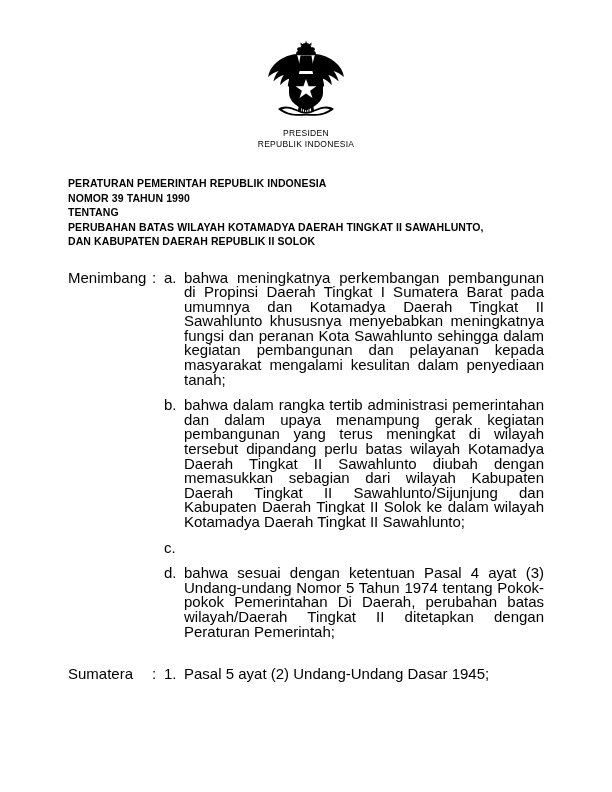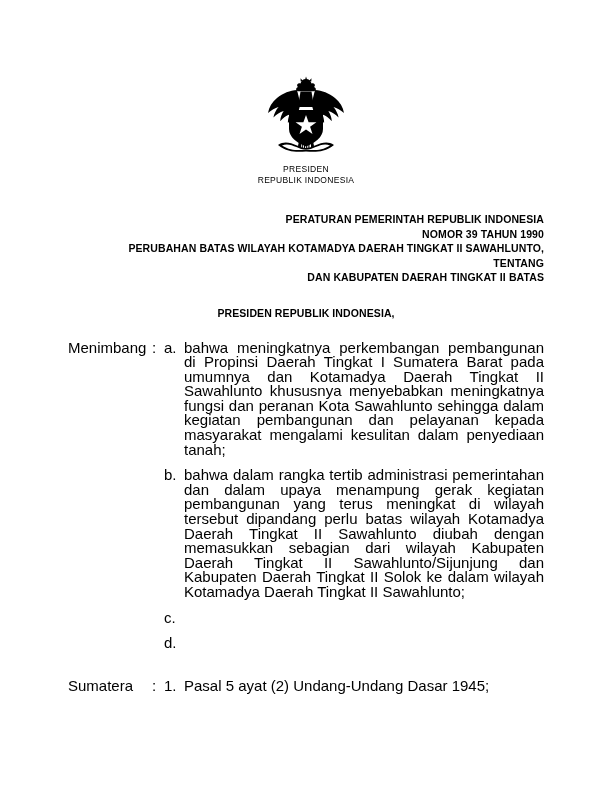--- a/index.html
+++ b/index.html
@@ -12,21 +12,21 @@
     background: #ffffff;
     font-family: "Liberation Sans", sans-serif;
     color: #000000;
     position: relative;
     overflow: hidden;
   }
   .page {
     width: 612px;
     height: 792px;
     box-sizing: border-box;
-    padding: 64px 68px 0 68px;
+    padding: 28px 68px 0 68px;
     position: relative;
   }
   
   .emblem-wrap {
     display: flex;
     flex-direction: column;
     align-items: center;
     margin-top: 10px;
   }
   .emblem {
@@ -40,21 +40,21 @@
   .emblem-caption {
     margin-top: 6px;
     text-align: center;
     font-size: 8.5px;
     line-height: 11px;
     letter-spacing: 0.3px;
   }
   
   .title-block {
     margin-top: 26px;
-    text-align: right;
+    text-align: left;
     font-weight: bold;
     font-size: 10.5px;
     line-height: 14.5px;
     letter-spacing: 0.1px;
   }
   .title-block div {
     white-space: nowrap;
   }
   .president-line {
     margin-top: 22px;
@@ -143,26 +143,25 @@
     </div>
     <div class="emblem-caption">
       <div>PRESIDEN</div>
       <div>REPUBLIK INDONESIA</div>
     </div>
   </div>
 
   <div class="title-block">
     <div>PERATURAN PEMERINTAH REPUBLIK INDONESIA</div>
     <div>NOMOR 39 TAHUN 1990</div>
+    <div>TENTANG</div>
     <div>PERUBAHAN BATAS WILAYAH KOTAMADYA DAERAH TINGKAT II SAWAHLUNTO,</div>
-    <div>TENTANG</div>
-    <div>DAN KABUPATEN DAERAH TINGKAT II BATAS</div>
+    <div>DAN KABUPATEN DAERAH REPUBLIK II SOLOK</div>
   </div>
 
-  <div class="president-line">PRESIDEN REPUBLIK INDONESIA,</div>
 
   <div class="clauses">
 
     <div class="clause-row">
       <div class="label-col">Menimbang</div>
       <div class="colon-col">:</div>
       <div class="marker-col">a.</div>
       <div class="text-col">bahwa meningkatnya perkembangan pembangunan di Propinsi Daerah Tingkat I Sumatera Barat pada umumnya dan Kotamadya Daerah Tingkat II Sawahlunto khususnya menyebabkan meningkatnya fungsi dan peranan Kota Sawahlunto sehingga dalam kegiatan pembangunan dan pelayanan kepada masyarakat mengalami kesulitan dalam penyediaan tanah;</div>
     </div>
 
@@ -173,20 +172,21 @@
     </div>
 
     <div class="sub-row">
       <div class="sub-indent"></div>
       <div class="marker-col">c.</div>
     </div>
 
     <div class="sub-row">
       <div class="sub-indent"></div>
       <div class="marker-col">d.</div>
+      <div class="text-col">bahwa sesuai dengan ketentuan Pasal 4 ayat (3) Undang-undang Nomor 5 Tahun 1974 tentang Pokok-pokok Pemerintahan Di Daerah, perubahan batas wilayah/Daerah Tingkat II ditetapkan dengan Peraturan Pemerintah;</div>
     </div>
 
     <div class="clause-row gap-big">
       <div class="label-col">Sumatera</div>
       <div class="colon-col">:</div>
       <div class="marker-col">1.</div>
       <div class="text-col">Pasal 5 ayat (2) Undang-Undang Dasar 1945;</div>
     </div>
 
   </div>

